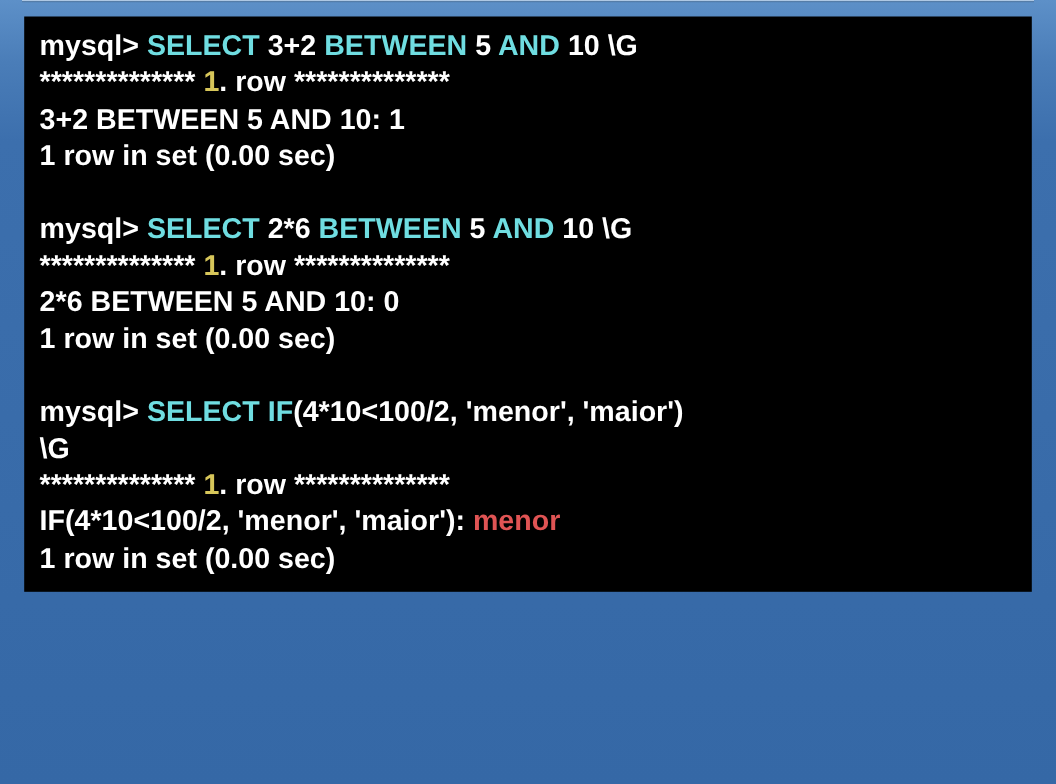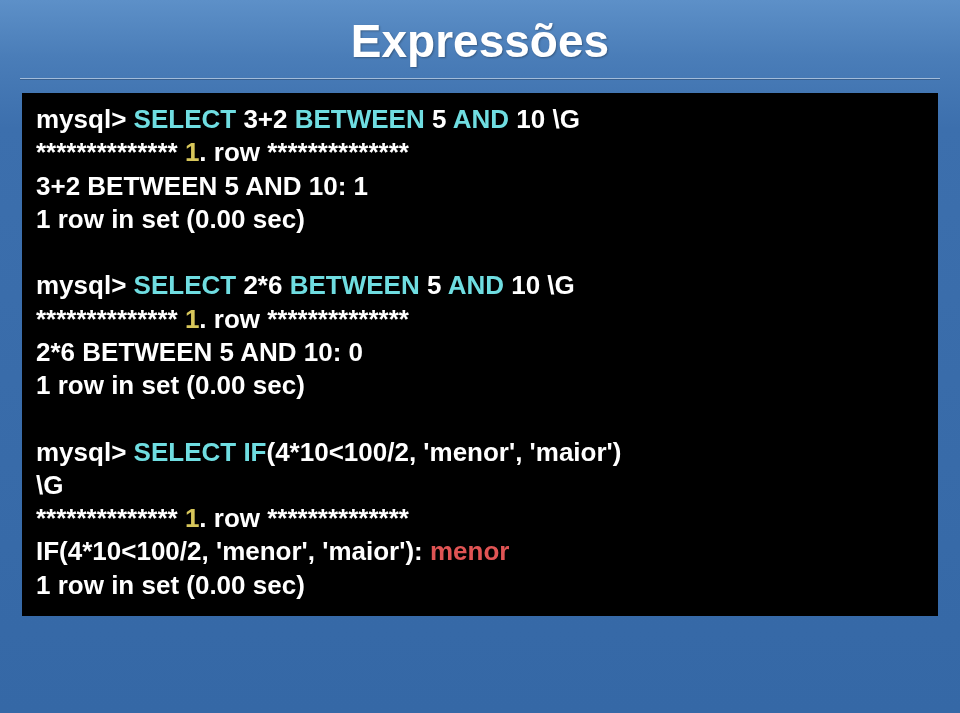--- a/index.html
+++ b/index.html
@@ -46,21 +46,20 @@
   }
   .c-white  { color: #ffffff; }
   .c-cyan   { color: #6fdde1; }
   .c-yellow { color: #d7c65a; }
   .c-red    { color: #e05454; }
 </style>
 </head>
 <body>
 
 <div class="slide">
-  <div class="title">Expressões</div>
   <div class="divider"></div>
 
   <div class="terminal"><span><span class="c-white">mysql&gt;</span> <span class="c-cyan">SELECT</span> <span class="c-white">3+2</span> <span class="c-cyan">BETWEEN</span> <span class="c-white">5</span> <span class="c-cyan">AND</span> <span class="c-white">10 \G</span></span>
 <span><span class="c-white">**************</span> <span class="c-yellow">1</span><span class="c-white">. row **************</span></span>
 <span class="c-white">3+2 BETWEEN 5 AND 10: 1</span>
 <span class="c-white">1 row in set (0.00 sec)</span>
 
 <span><span class="c-white">mysql&gt;</span> <span class="c-cyan">SELECT</span> <span class="c-white">2*6</span> <span class="c-cyan">BETWEEN</span> <span class="c-white">5</span> <span class="c-cyan">AND</span> <span class="c-white">10 \G</span></span>
 <span><span class="c-white">**************</span> <span class="c-yellow">1</span><span class="c-white">. row **************</span></span>
 <span class="c-white">2*6 BETWEEN 5 AND 10: 0</span>

